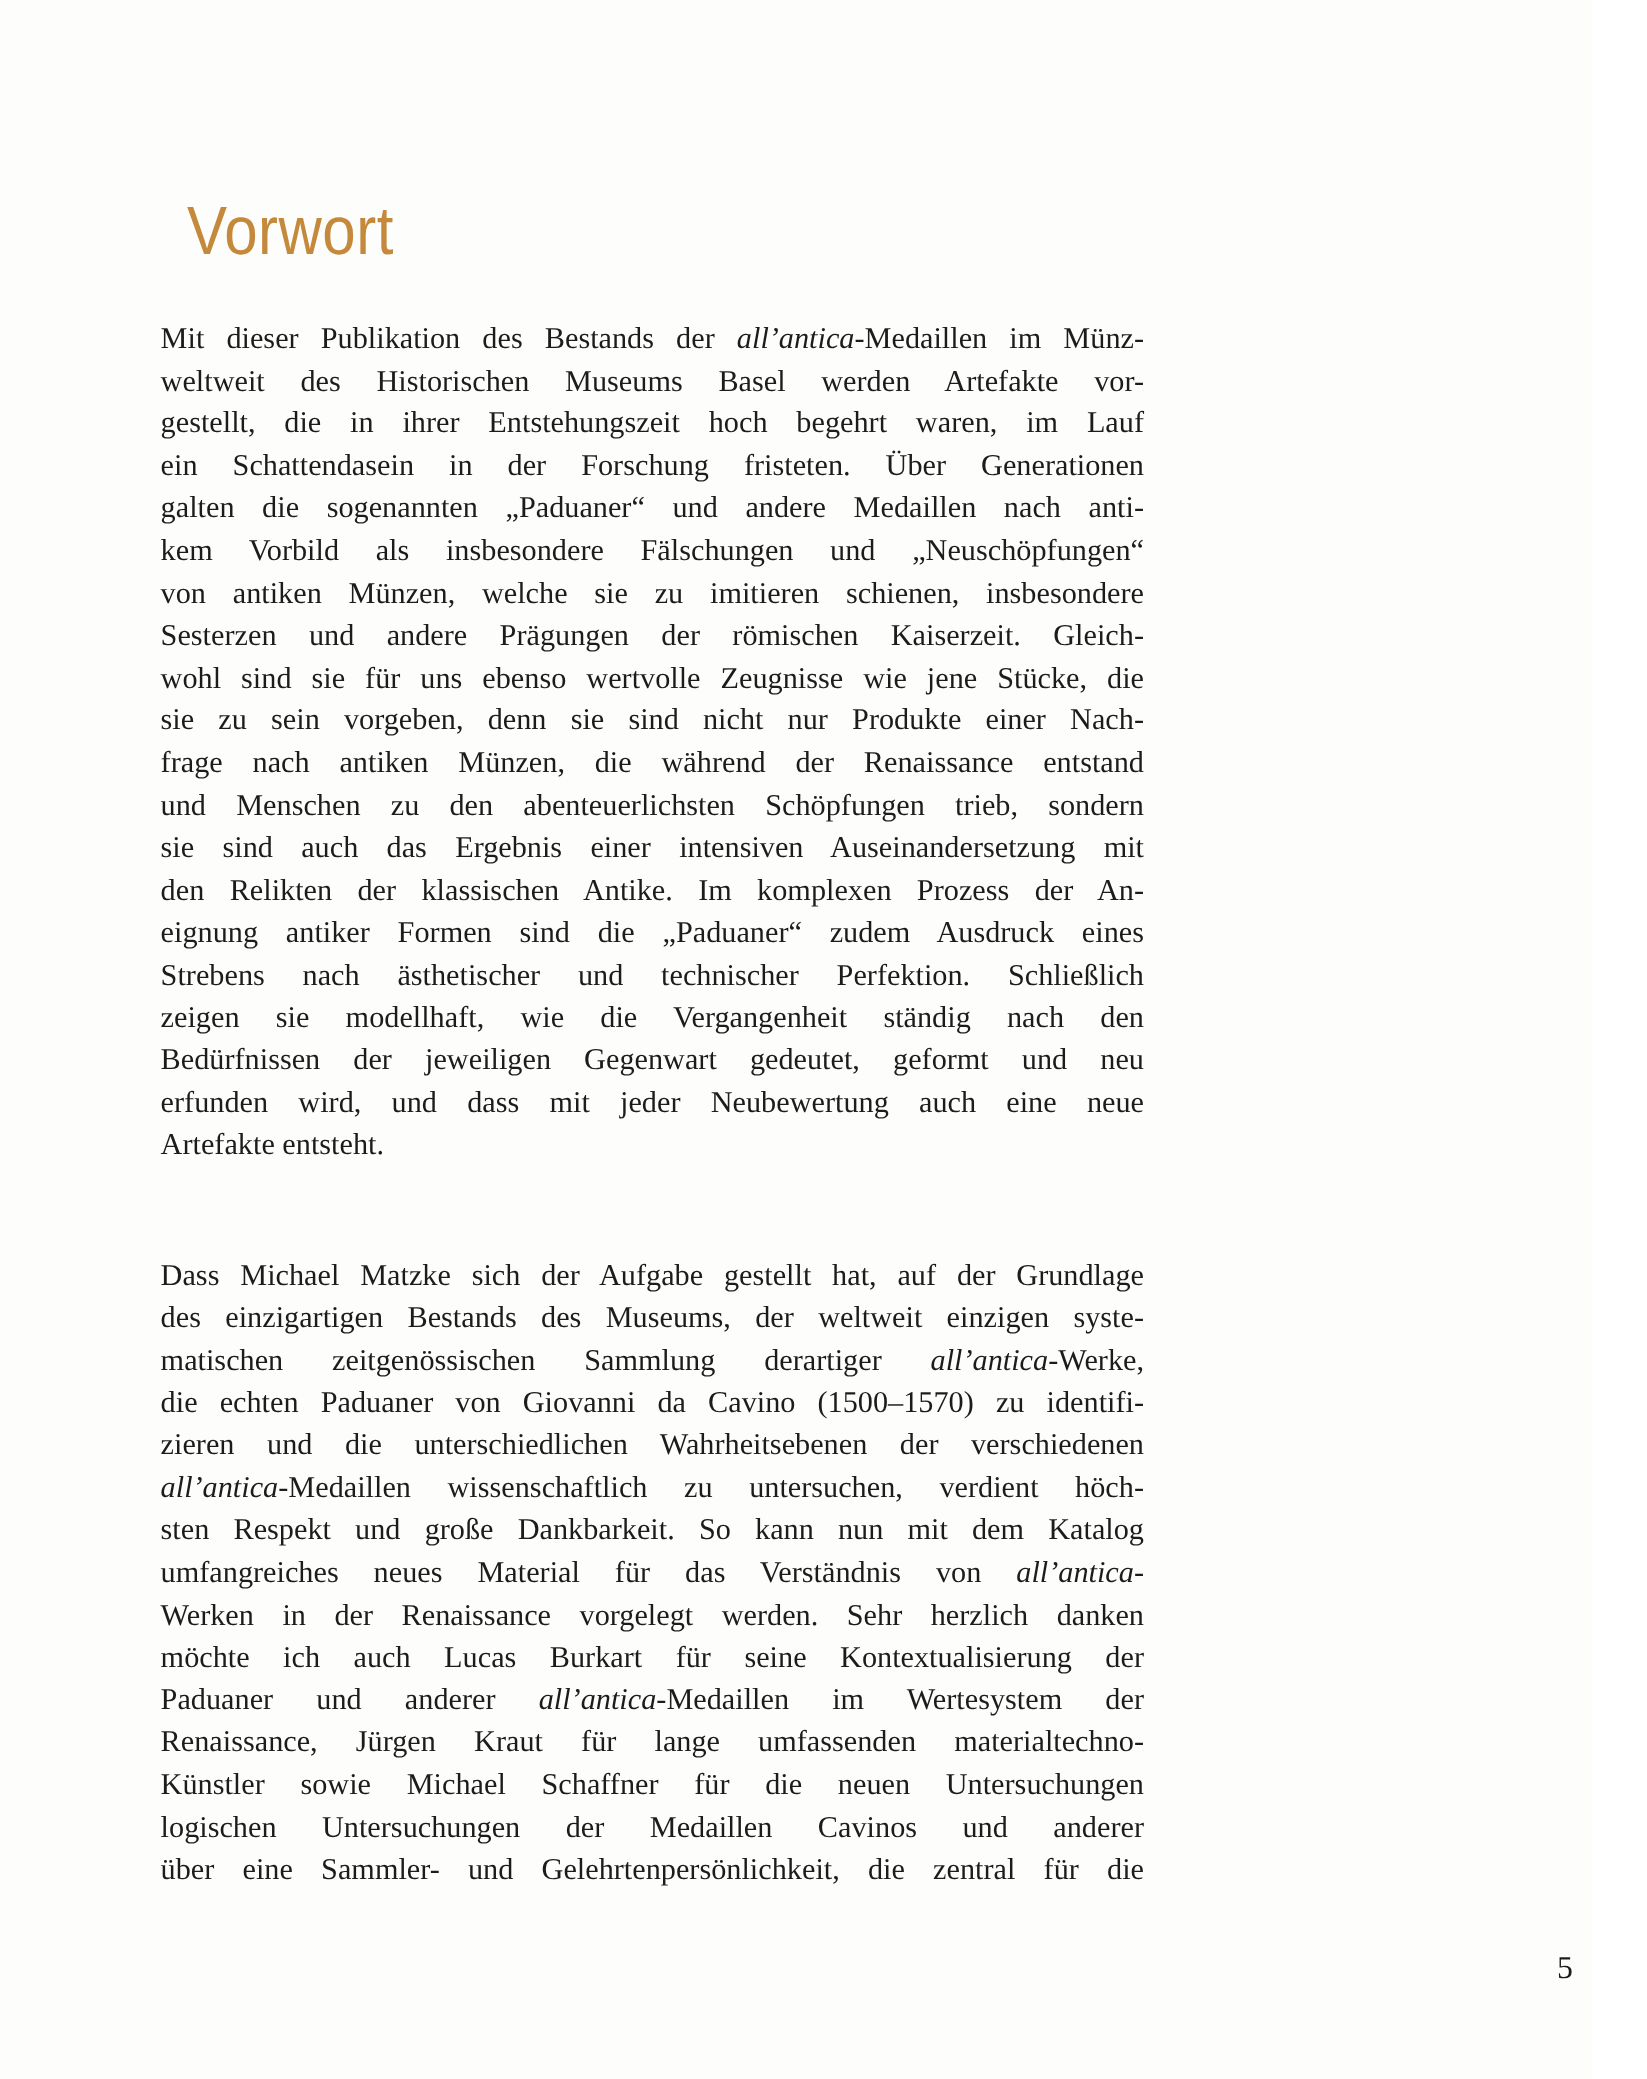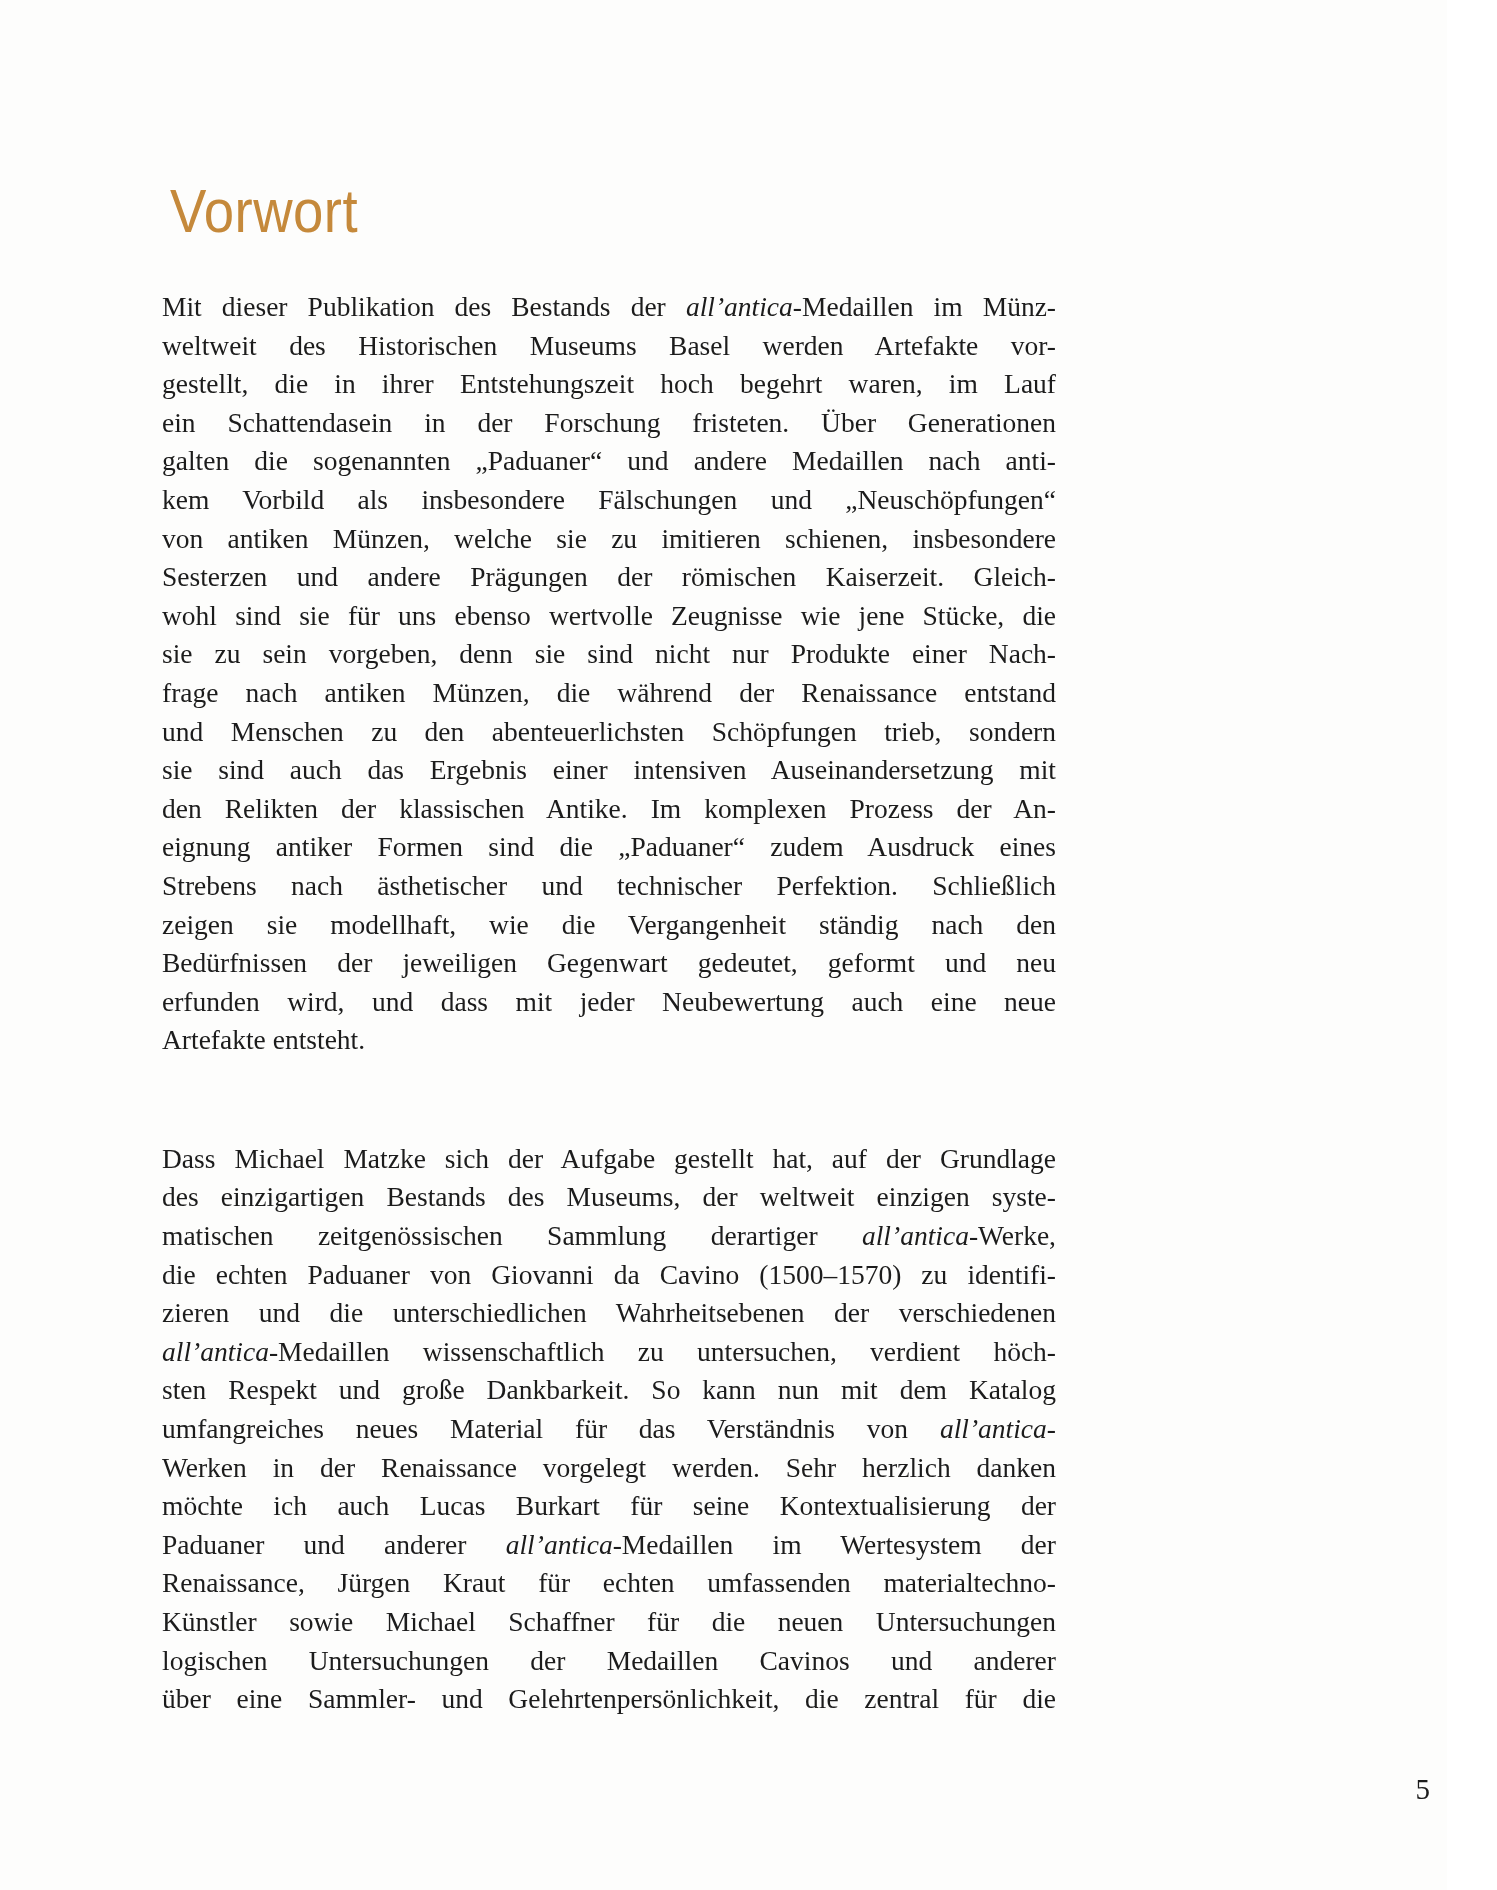--- a/index.html
+++ b/index.html
@@ -25,21 +25,20 @@
     transform: scaleX(0.88);
     transform-origin: left top;
   }
   .text-block {
     position: absolute;
     left: 146px;
     top: 288px;
     width: 894px;
     font-size: 27.5px;
     line-height: 38.6px;
-    margin-left: 16px;
   }
   .paragraph + .paragraph { margin-top: 80px; }
   .line {
     text-align: justify;
     text-align-last: justify;
     -moz-text-align-last: justify;
   }
   .line.last {
     text-align-last: left;
     -moz-text-align-last: left;
@@ -89,21 +88,21 @@
         <div class="line"><span class="">des einzigartigen Bestands des Museums, der weltweit einzigen syste-</span></div>
         <div class="line"><span class="">matischen zeitgenössischen Sammlung derartiger </span><span class="em">all’antica</span><span class="">-Werke,</span></div>
         <div class="line"><span class="">die echten Paduaner von Giovanni da Cavino (1500–1570) zu identifi-</span></div>
         <div class="line"><span class="">zieren und die unterschiedlichen Wahrheitsebenen der verschiedenen</span></div>
         <div class="line"><span class="em">all’antica</span><span class="">-Medaillen wissenschaftlich zu untersuchen, verdient höch-</span></div>
         <div class="line"><span class="">sten Respekt und große Dankbarkeit. So kann nun mit dem Katalog</span></div>
         <div class="line"><span class="">umfangreiches neues Material für das Verständnis von </span><span class="em">all’antica</span><span class="">-</span></div>
         <div class="line"><span class="">Werken in der Renaissance vorgelegt werden. Sehr herzlich danken</span></div>
         <div class="line"><span class="">möchte ich auch Lucas Burkart für seine Kontextualisierung der</span></div>
         <div class="line"><span class="">Paduaner und anderer </span><span class="em">all’antica</span><span class="">-Medaillen im Wertesystem der</span></div>
-        <div class="line"><span class="">Renaissance, Jürgen Kraut für echten umfassenden materialtechno-</span></div>
+        <div class="line"><span class="">Renaissance, Jürgen Kraut für lange umfassenden materialtechno-</span></div>
         <div class="line"><span class="">Künstler sowie Michael Schaffner für die neuen Untersuchungen</span></div>
         <div class="line"><span class="">logischen Untersuchungen der Medaillen Cavinos und anderer</span></div>
         <div class="line"><span class="">über eine Sammler- und Gelehrtenpersönlichkeit, die zentral für die</span></div>
       </div>
     </div>
 
   <div class="page-number">5</div>
 </div>
 
 </body></html>

